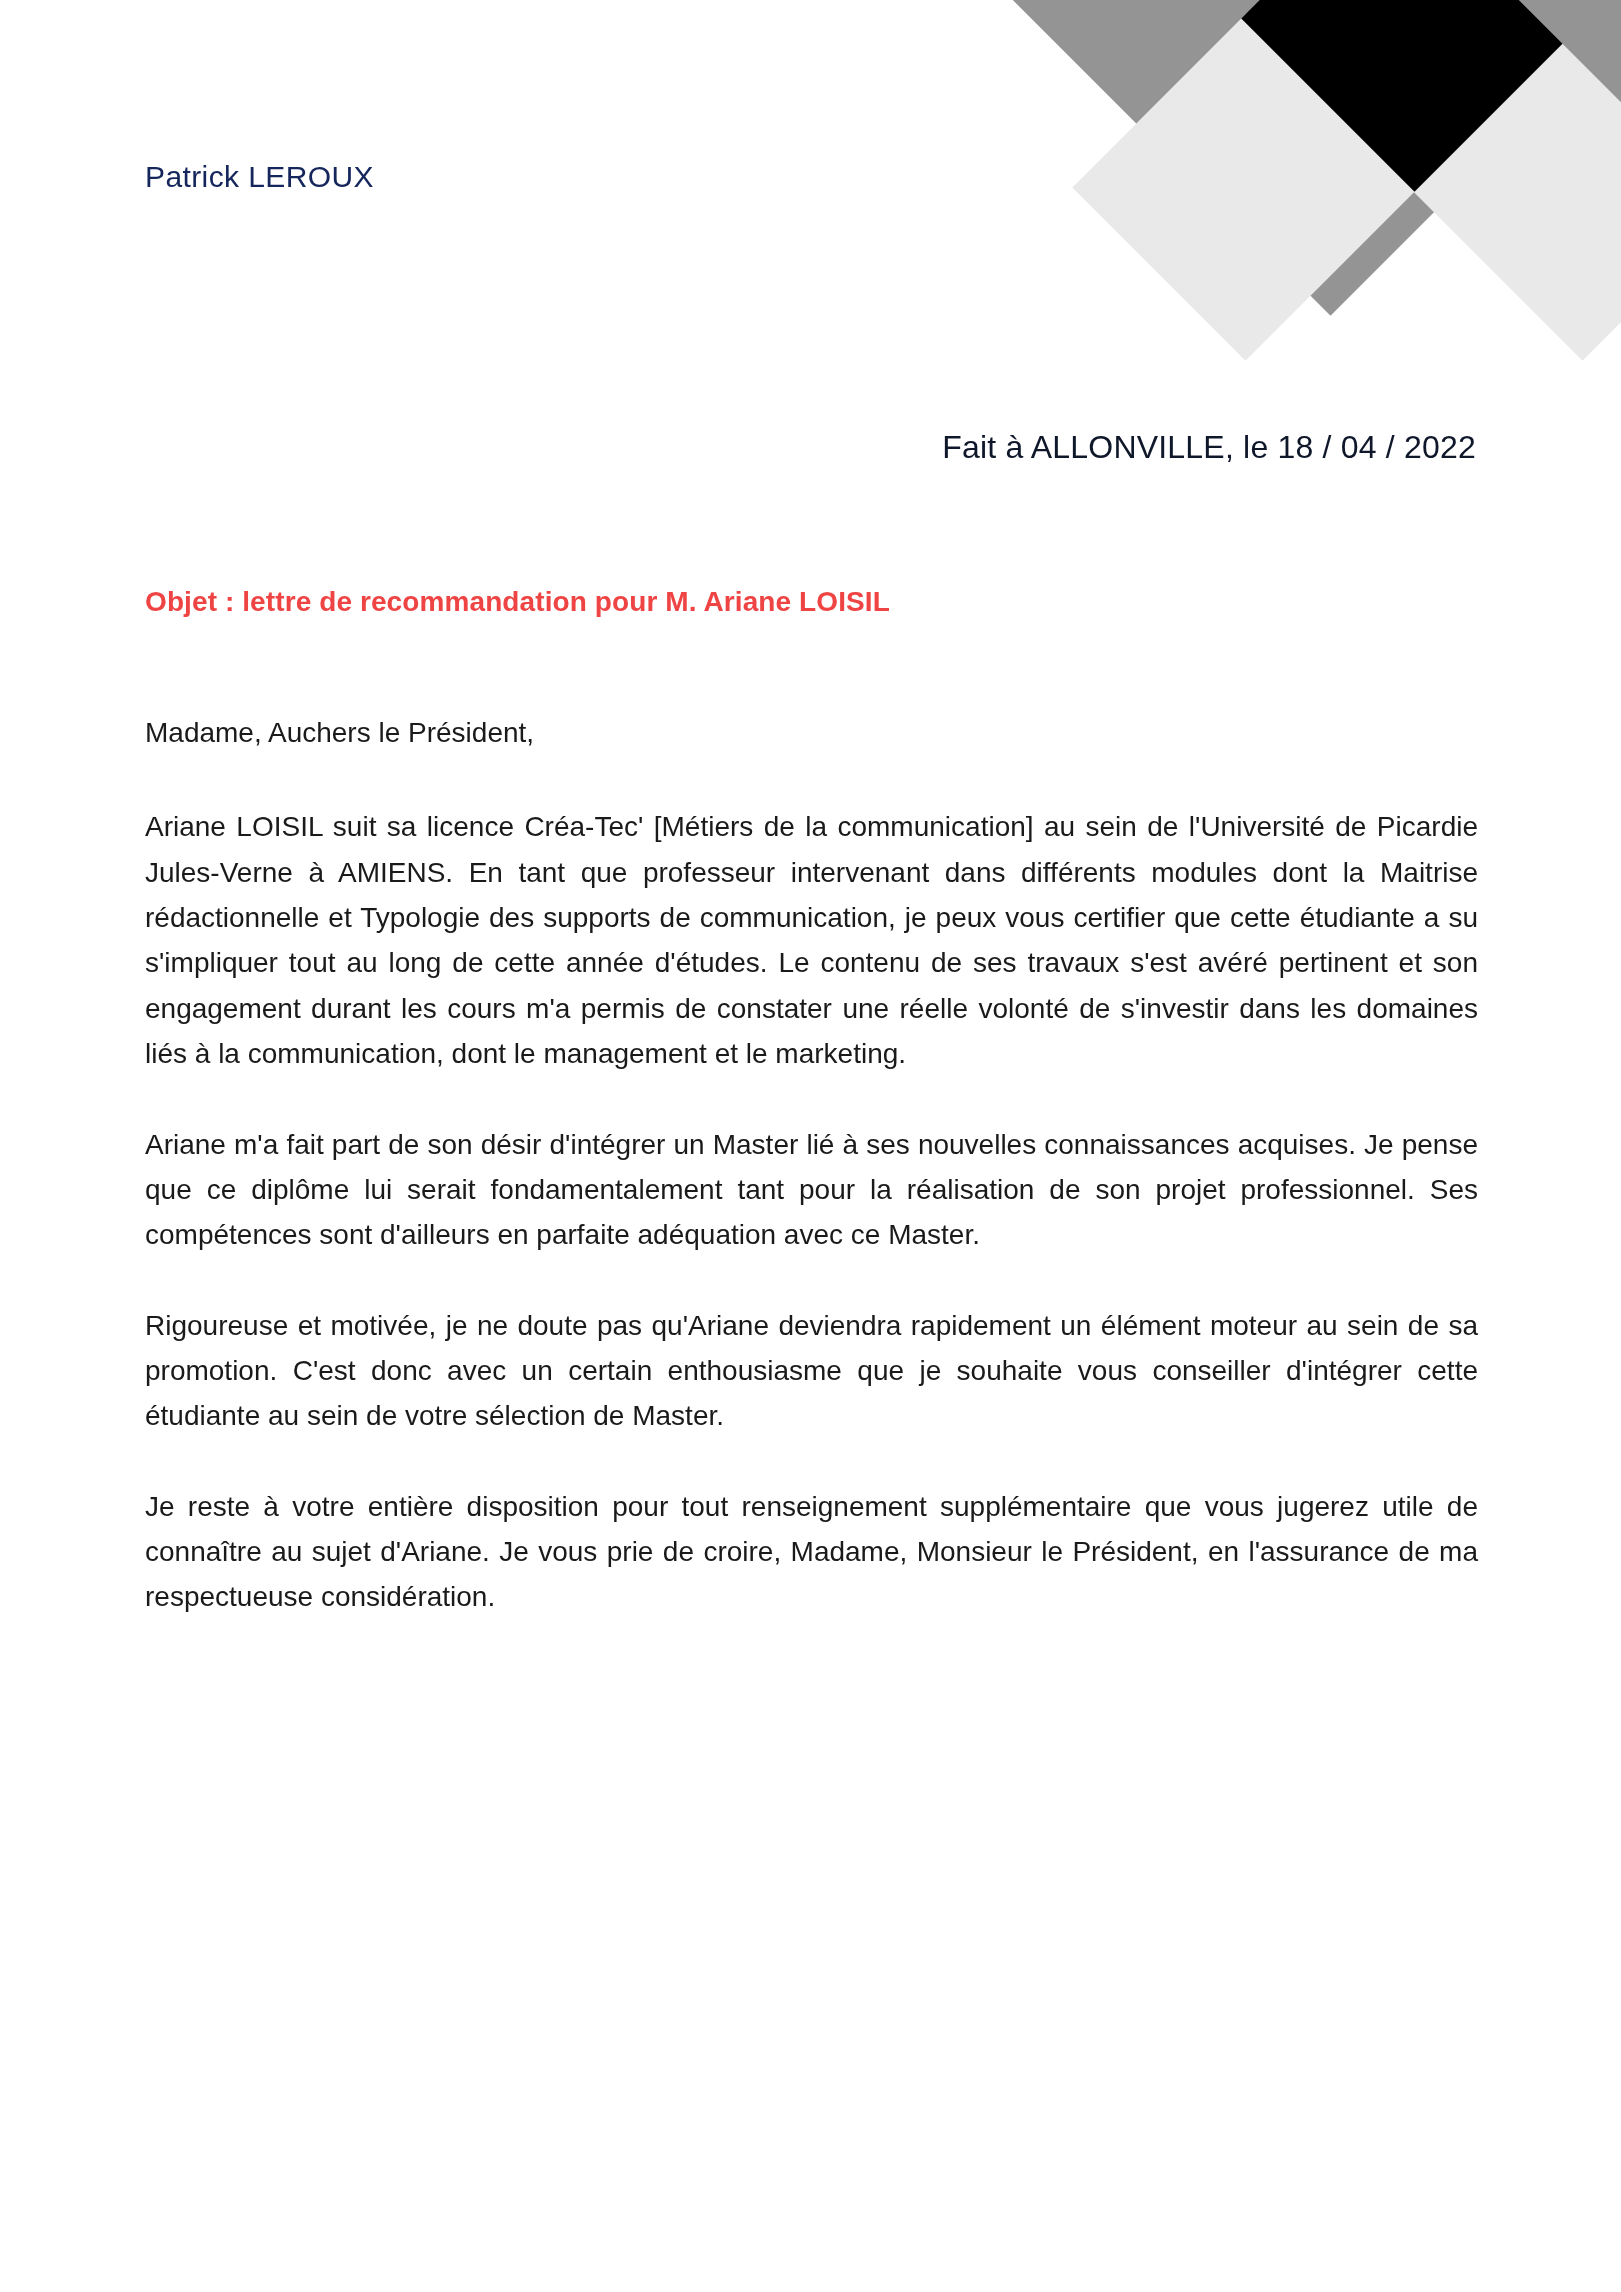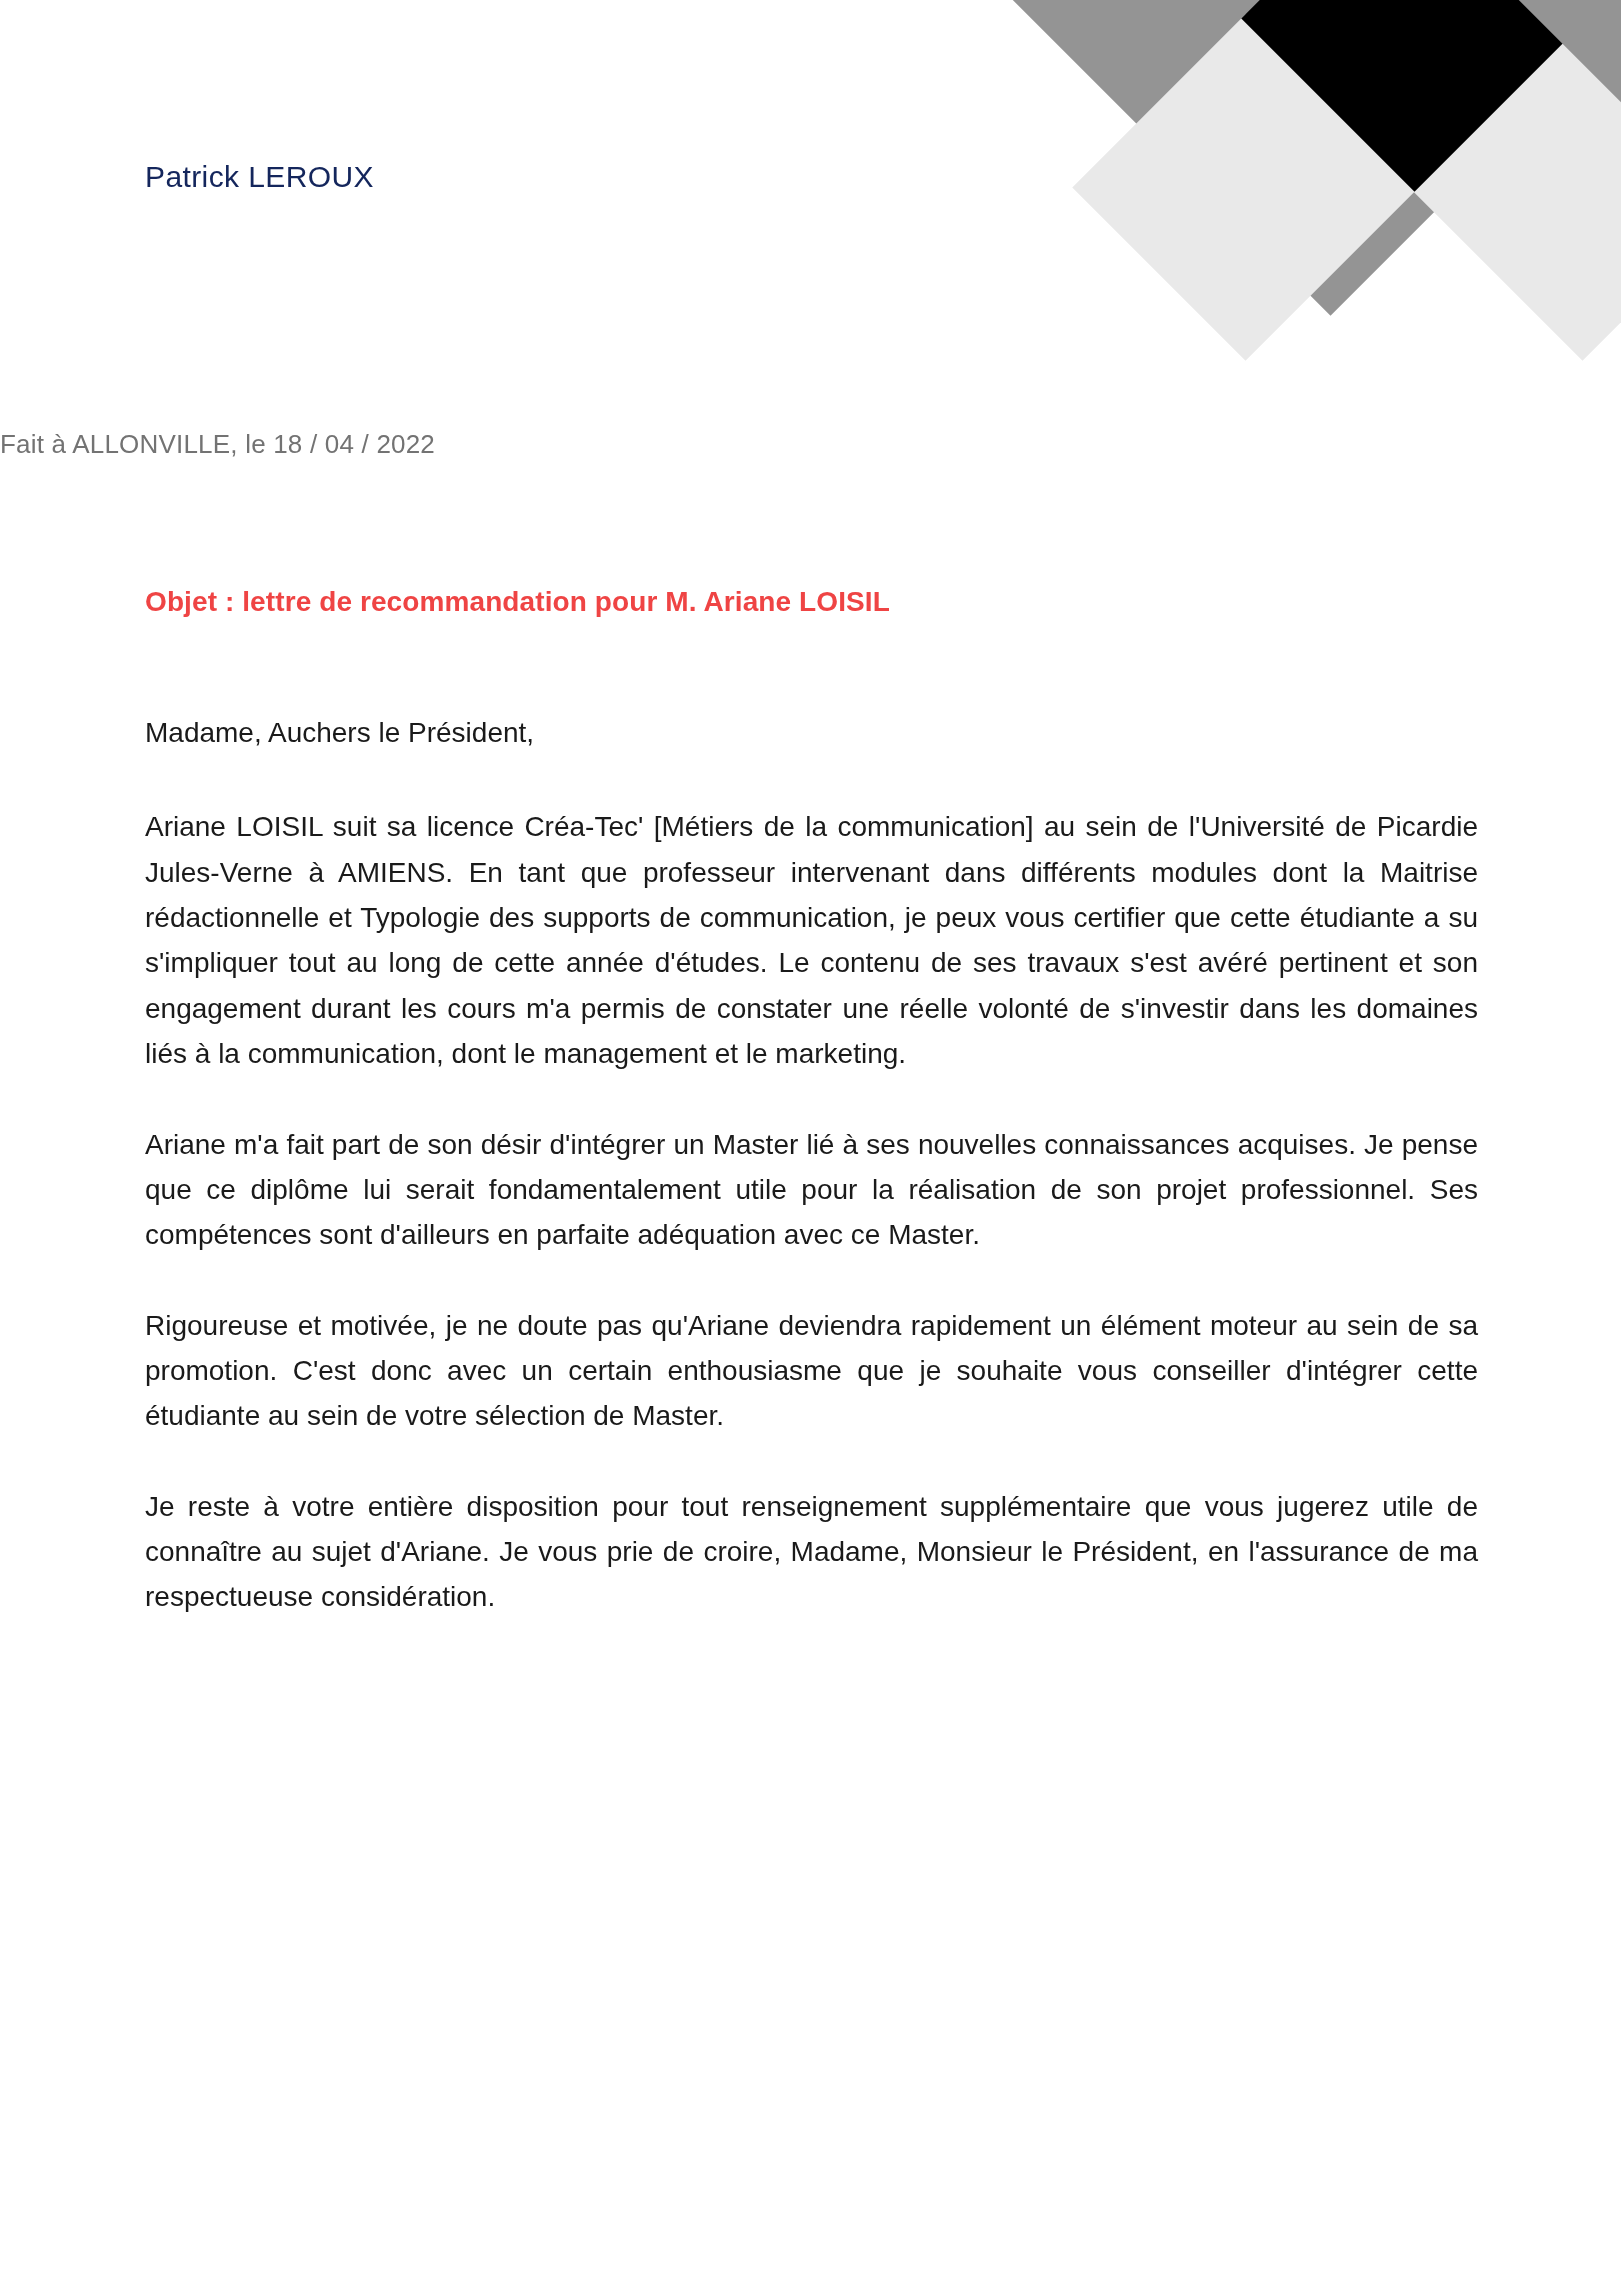--- a/index.html
+++ b/index.html
@@ -50,23 +50,23 @@
   .sender-lines div {
     white-space: nowrap;
   }
 
   
   .date-line {
     position: absolute;
     left: 0;
     right: 145px;
     top: 429px;
-    text-align: left;
-    font-size: 26px;
-    color: #737373;
+    text-align: right;
+    font-size: 32px;
+    color: #0f172a;
     letter-spacing: 0.2px;
   }
 
   
   .subject {
     position: absolute;
     left: 145px;
     top: 586px;
     font-size: 28px;
     font-weight: bold;
@@ -142,21 +142,21 @@
     <div class="sender-name">Patrick LEROUX</div>
   </div>
 
   <div class="date-line">Fait à ALLONVILLE, le 18 / 04 / 2022</div>
 
   <div class="subject">Objet : lettre de recommandation pour M. Ariane LOISIL</div>
 
   <div class="body-block">
     <p class="salutation">Madame, Auchers le Président,</p>
     <p class="para">Ariane LOISIL suit sa licence Créa-Tec' [Métiers de la communication] au sein de l'Université de Picardie Jules-Verne à AMIENS. En tant que professeur intervenant dans différents modules dont la Maitrise rédactionnelle et Typologie des supports de communication, je peux vous certifier que cette étudiante a su s'impliquer tout au long de cette année d'études. Le contenu de ses travaux s'est avéré pertinent et son engagement durant les cours m'a permis de constater une réelle volonté de s'investir dans les domaines liés à la communication, dont le management et le marketing.</p>
-    <p class="para">Ariane m'a fait part de son désir d'intégrer un Master lié à ses nouvelles connaissances acquises. Je pense que ce diplôme lui serait fondamentalement utile pour la réalisation de son projet professionnel. Ses compétences sont d'ailleurs en parfaite adéquation avec ce Master.</p>
+    <p class="para">Ariane m'a fait part de son désir d'intégrer un Master lié à ses nouvelles connaissances acquises. Je pense que ce diplôme lui serait fondamentalement tant pour la réalisation de son projet professionnel. Ses compétences sont d'ailleurs en parfaite adéquation avec ce Master.</p>
     <p class="para">Rigoureuse et motivée, je ne doute pas qu'Ariane deviendra rapidement un élément moteur au sein de sa promotion. C'est donc avec un certain enthousiasme que je souhaite vous conseiller d'intégrer cette étudiante au sein de votre sélection de Master.</p>
     <p class="para">Je reste à votre entière disposition pour tout renseignement supplémentaire que vous jugerez utile de connaître au sujet d'Ariane. Je vous prie de croire, Madame, Monsieur le Président, en l'assurance de ma respectueuse considération.</p>
   </div>
 
   <div class="sign-name">Patrick LEROUX</div>
   <div class="sign-mark">
     <svg viewBox="0 0 420 240" width="412" height="235" xmlns="http://www.w3.org/2000/svg">
       <g fill="none" stroke="#14265c" stroke-width="3.2" stroke-linecap="round" stroke-linejoin="round">
         <path d="M96 142 C110 96, 126 54, 140 22 C146 8, 154 6, 154 22 C154 48, 142 92, 126 128 C112 160, 96 182, 84 186 C74 189, 72 178, 84 164 C104 140, 150 112, 188 104"></path>
         <path d="M120 96 C150 88, 186 80, 214 78"></path>

